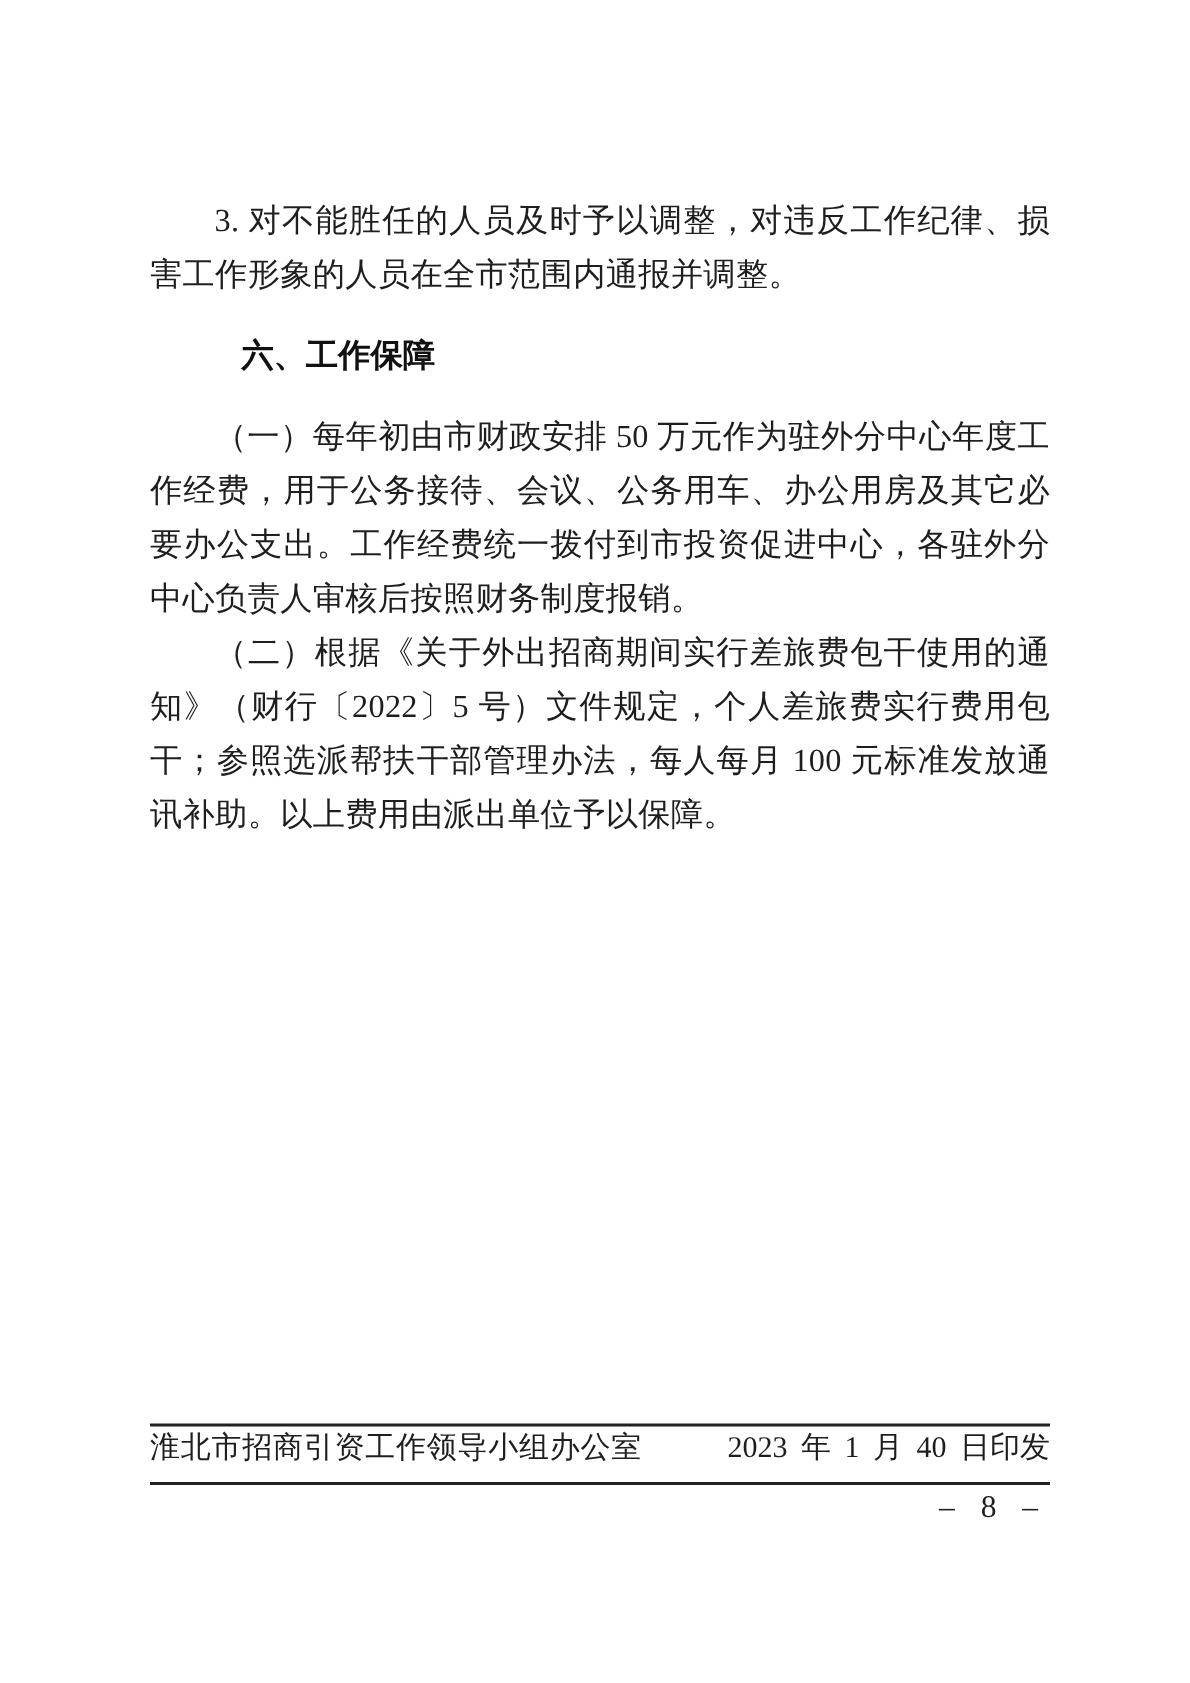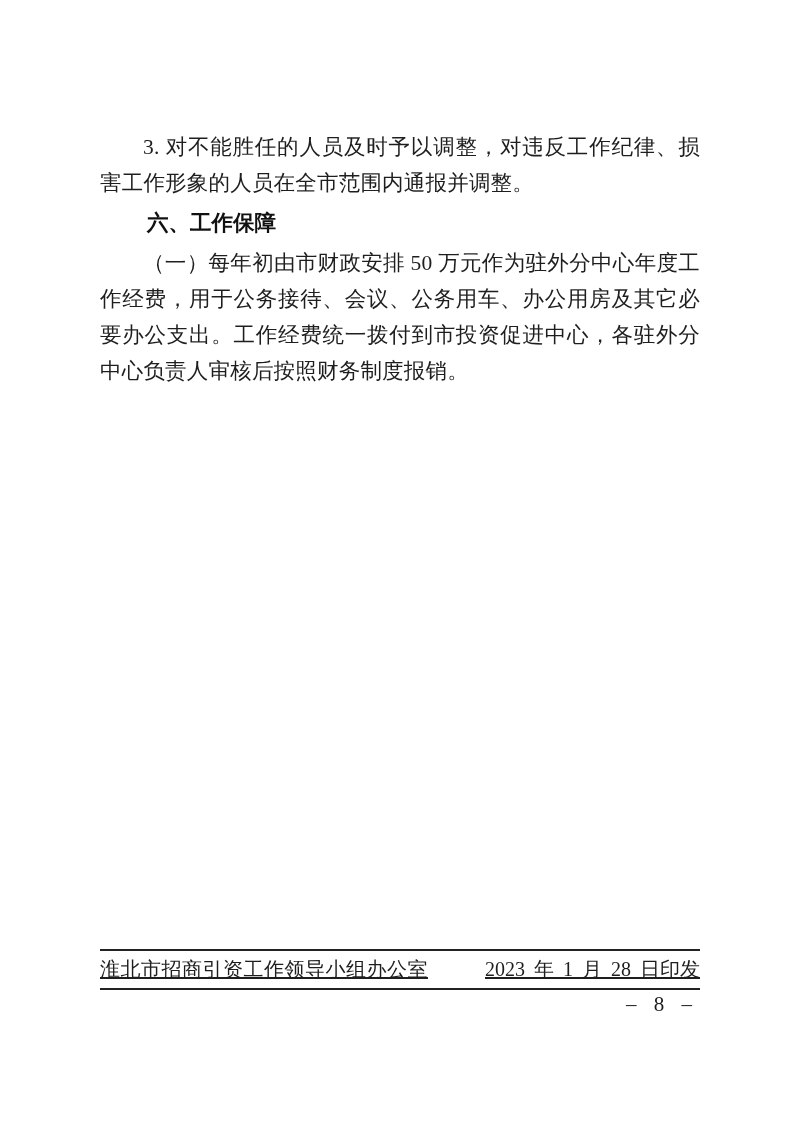--- a/index.html
+++ b/index.html
@@ -29,41 +29,39 @@
   .para {
     margin: 0;
     font-size: 21.5px;
     line-height: 36px;
     text-align: justify;
     text-justify: inter-character;
     text-indent: 2em;
     letter-spacing: 0.2px;
   }
   .heading {
-    margin: 4px;
+    margin: 18px;
     font-size: 21.5px;
     line-height: 36px;
     text-indent: 2em;
     font-family: "Liberation Sans", "DejaVu Sans", sans-serif;
     font-weight: bold;
     color: #111111;
   }
   .footer {
     position: absolute;
     left: 100px;
     right: 93px;
     top: 949px;
     border-top: 2px solid #222222;
     border-bottom: 2px solid #222222;
     height: 37px;
     display: flex;
     justify-content: space-between;
-    align-items: center;
     font-size: 20px;
-    text-decoration: underline;
   }
   .footer .issuer {
     letter-spacing: 0.5px;
   }
   .footer .print-date {
     word-spacing: 4px;
   }
   .page-number {
     position: absolute;
     top: 992px;
@@ -75,22 +73,23 @@
 </style>
 </head>
 <body>
 
 <div class="page">
 
   <div class="content">
     <p class="para">3. 对不能胜任的人员及时予以调整，对违反工作纪律、损害工作形象的人员在全市范围内通报并调整。</p>
     <p class="heading">六、工作保障</p>
     <p class="para">（一）每年初由市财政安排 50 万元作为驻外分中心年度工作经费，用于公务接待、会议、公务用车、办公用房及其它必要办公支出。工作经费统一拨付到市投资促进中心，各驻外分中心负责人审核后按照财务制度报销。</p>
+    <p class="para">（二）根据《关于外出招商期间实行差旅费包干使用的通知》（财行〔2022〕5 号）文件规定，个人差旅费实行费用包干；参照选派帮扶干部管理办法，每人每月 100 元标准发放通讯补助。以上费用由派出单位予以保障。</p>
   </div>
 
   <div class="footer">
     <span class="issuer">淮北市招商引资工作领导小组办公室</span>
-    <span class="print-date">2023 年 1 月 28 日印发</span>
+    <span class="print-date">2023 年 1 月 40 日印发</span>
   </div>
 
   <div class="page-number">– 8 –</div>
 
 </div>
 
 </body></html>

